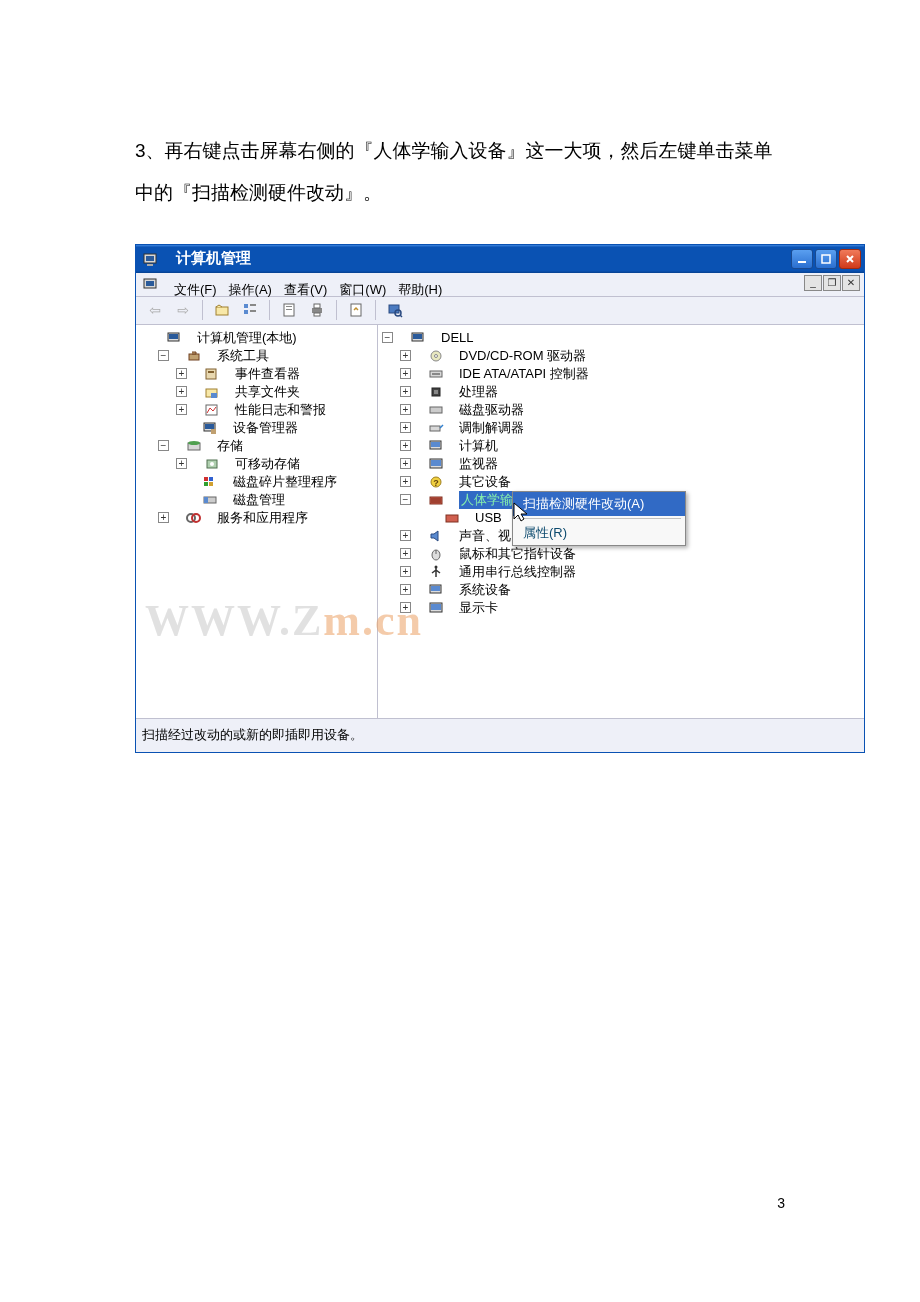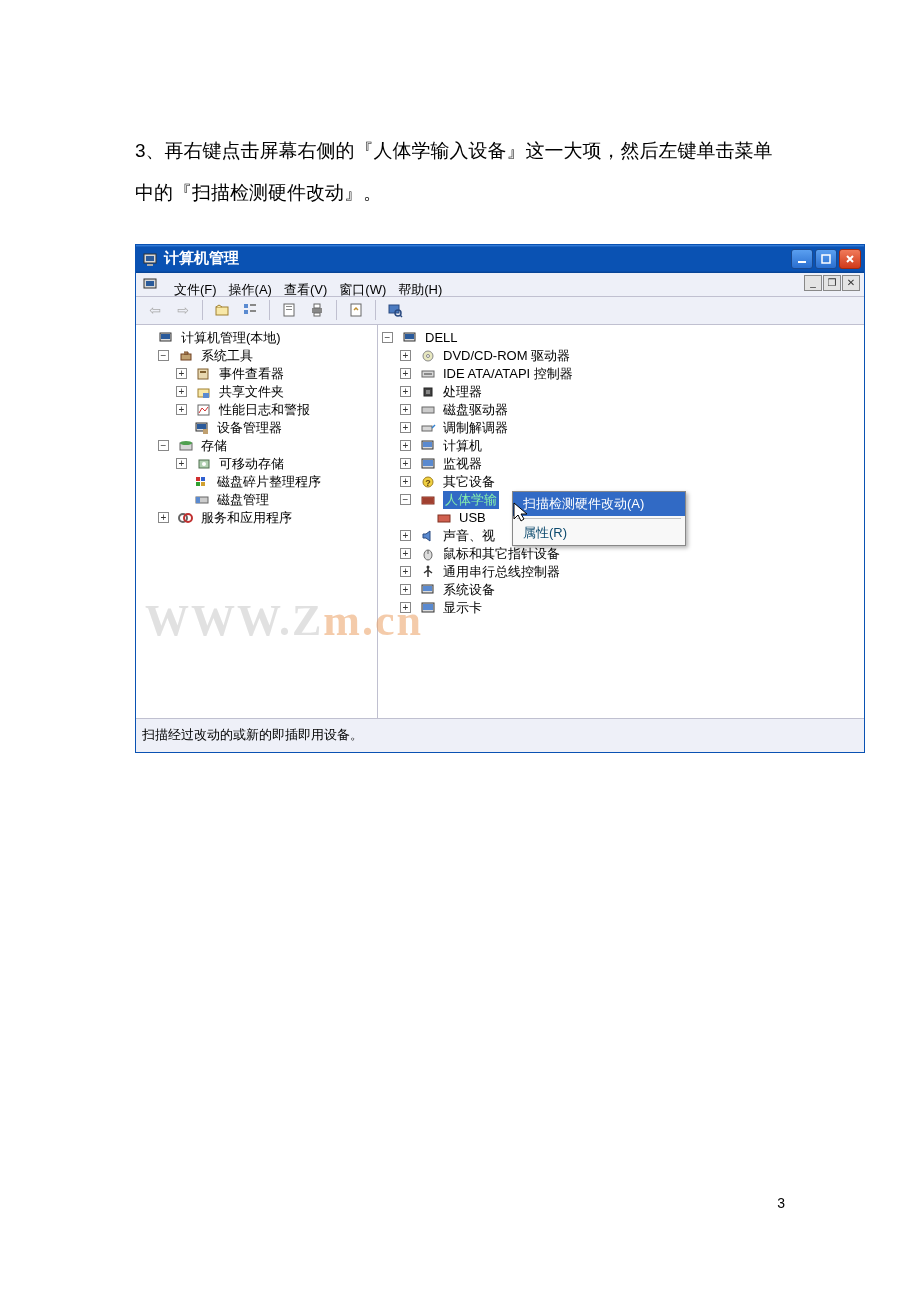--- a/index.html
+++ b/index.html
@@ -31,21 +31,21 @@
     background: linear-gradient(to bottom, #3d85e0 0%, #0a52b3 8%, #0a52b3 92%, #064090 100%);
     height: 28px;
     display: flex;
     align-items: center;
     justify-content: space-between;
     padding: 0 3px 0 6px;
     color: #fff;
     font-size: 15px;
     font-weight: bold;
   }
-  .titlebar-left { display:flex; align-items:center; gap:6px; }
+  .titlebar-left { display:flex; align-items:center; gap:18px; }
   .title-icon {
     width: 16px; height: 16px; display: inline-flex; align-items:center; justify-content:center;
   }
   .win-controls { display:flex; gap:2px; }
   .win-btn {
     width: 22px; height: 20px;
     background: linear-gradient(to bottom, #5a9ff0, #2a6fd0);
     border: 1px solid #1a4a90;
     border-radius: 3px;
     display:flex; align-items:center; justify-content:center;
@@ -106,21 +106,21 @@
   }
   .right-pane {
     flex:1;
     padding:4px 0 4px 4px;
     position: relative;
     overflow:hidden;
   }
   .tree { list-style:none; margin:0; padding:0; }
   .tree ul { list-style:none; margin:0; padding:0 0 0 18px; }
   .tree li { white-space:nowrap; line-height:18px; }
-  .tree-row { display:flex; align-items:center; gap:7px; }
+  .tree-row { display:flex; align-items:center; gap:15px; }
   .exp {
     width:11px; height:11px;
     border:1px solid #888; background:#fff;
     font-size:10px; line-height:9px; text-align:center;
     color:#333; display:inline-flex; align-items:center; justify-content:center;
     margin-right:2px;
   }
   .noexp { width:11px; display:inline-block; }
   .tree-icon {
     width:16px; height:14px; display:inline-flex; align-items:center; justify-content:center;

